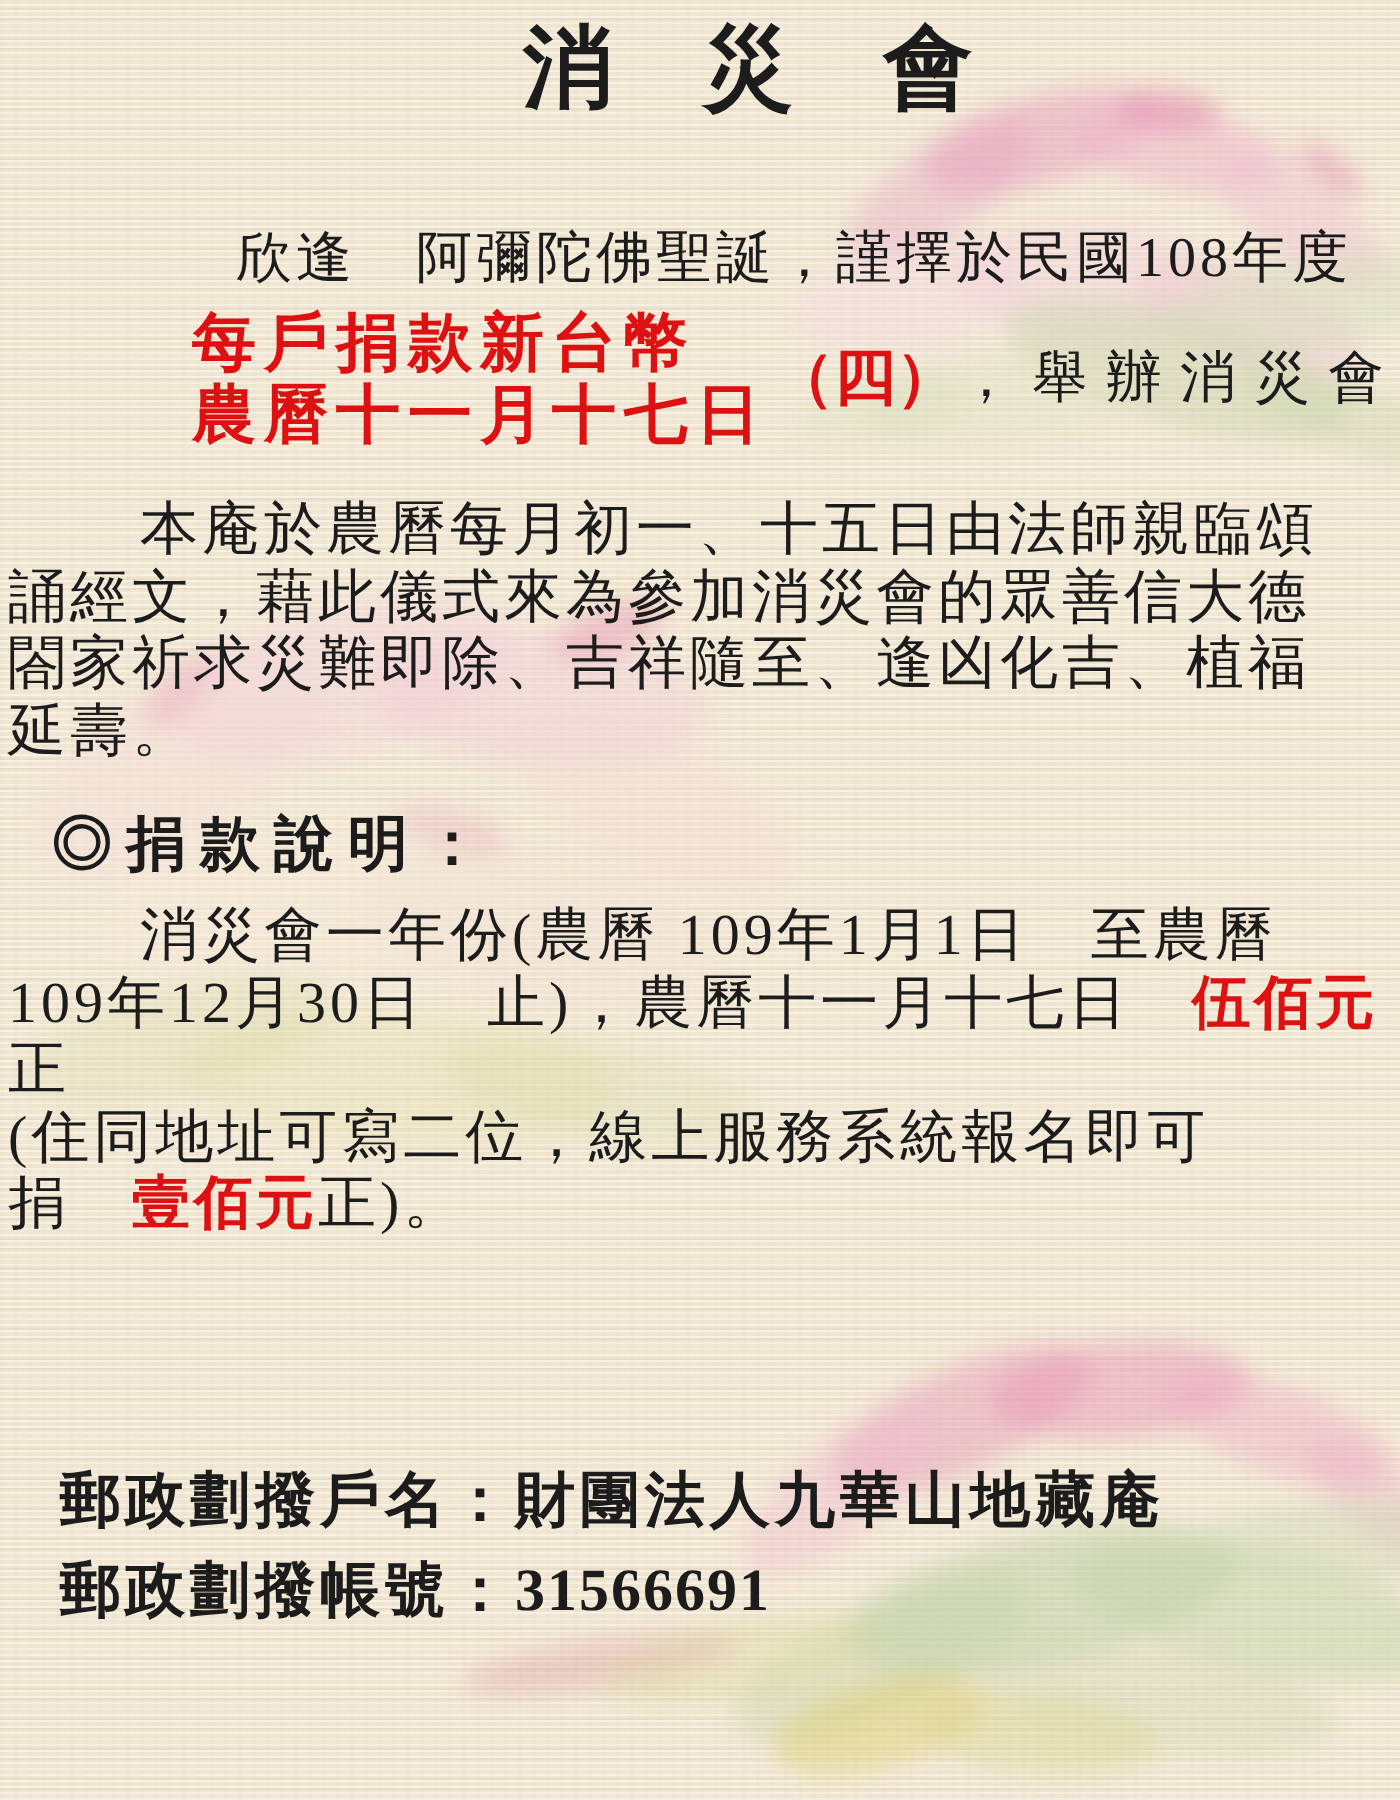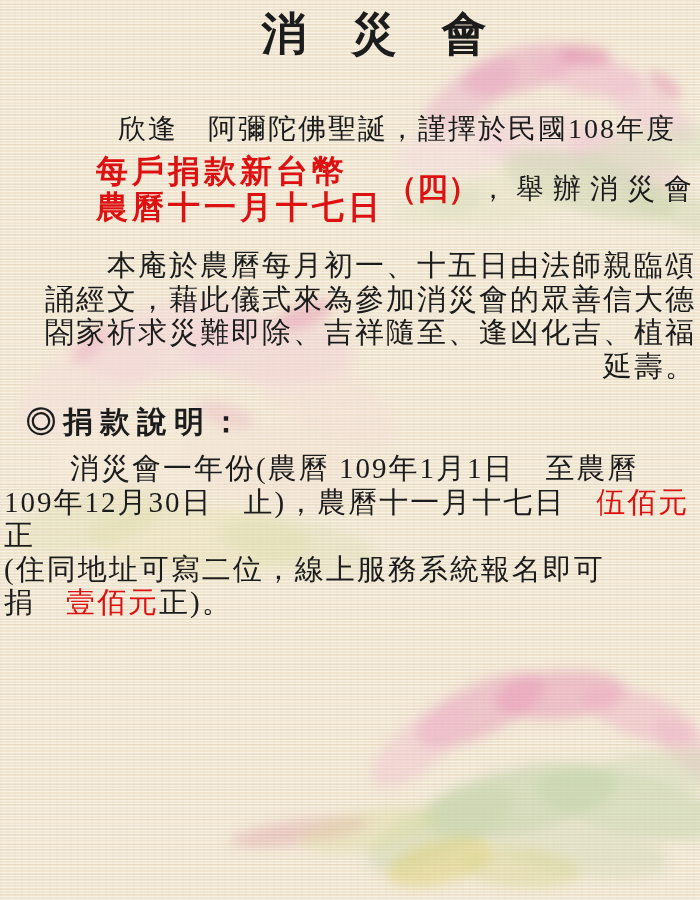--- a/index.html
+++ b/index.html
@@ -49,25 +49,25 @@
   }
   .date-suffix{
     font-size:28px;letter-spacing:9px;color:#1c1c1c;white-space:nowrap;
   }
 
   .body-par{
     left:4px;width:692px;
     font-size:29px;line-height:33.5px;letter-spacing:2px;
     text-indent:66px;
   }
-  .par-1{top:249px;text-align:right;}
+  .par-1{top:249px;}
   .par-2{top:452px;}
   .par-3{top:592px;}
 
-  .red-text{color:#dd1111;font-weight:400;}
+  .red-text{color:#dd1111;font-weight:700;}
 
   .donation-heading{
     left:26px;top:402px;
     font-size:30px;font-weight:700;letter-spacing:7px;white-space:nowrap;font-family:Liberation Serif, serif;
   }
 
   .postal{
     left:30px;top:728px;
     font-size:30px;font-weight:700;line-height:45px;letter-spacing:2.5px;
     white-space:nowrap;
@@ -149,14 +149,22 @@
     <div class="date-suffix">，舉辦消災會。</div>
   </div>
 
   <div class="txt body-par par-1">本庵於農曆每月初一、十五日由法師親臨頌<br>誦經文，藉此儀式來為參加消災會的眾善信大德<br>閤家祈求災難即除、吉祥隨至、逢凶化吉、植福<br>延壽。</div>
 
   <div class="txt donation-heading">◎捐款說明：</div>
 
   <div class="txt body-par par-2"><span>消災會一年份(農曆 109年1月1日　至農曆</span><br><span>109年12月30日　止)，農曆十一月十七日　</span><span class="red-text">伍佰元</span><span>正</span><br><span>(住同地址可寫二位，線上服務系統報名即可</span><br><span>捐　</span><span class="red-text">壹佰元</span><span>正)。</span></div>
 
 
+  <div class="txt postal">
+    <div>
+      <span>郵政劃撥戶名：</span><span>財團法人九華山地藏庵</span>
+    </div>
+    <div>
+      <span>郵政劃撥帳號：</span><span class="num">31566691</span>
+    </div>
+  </div>
 
 </div>
 
 </body></html>

